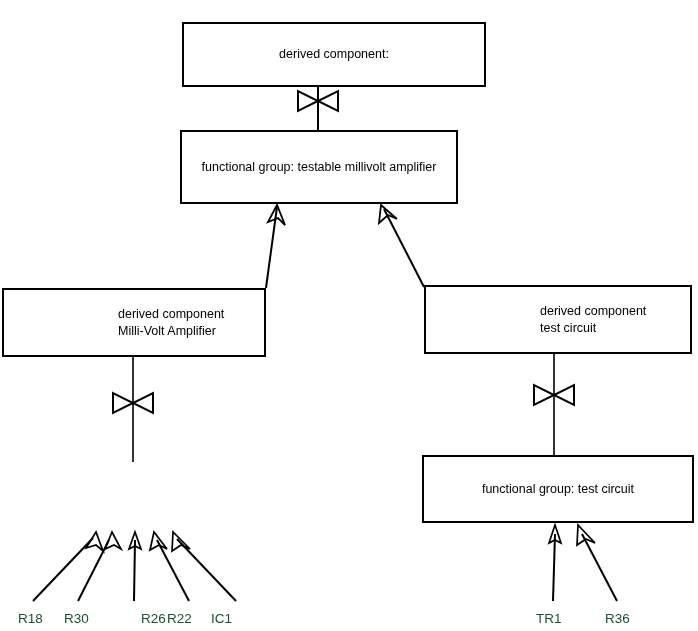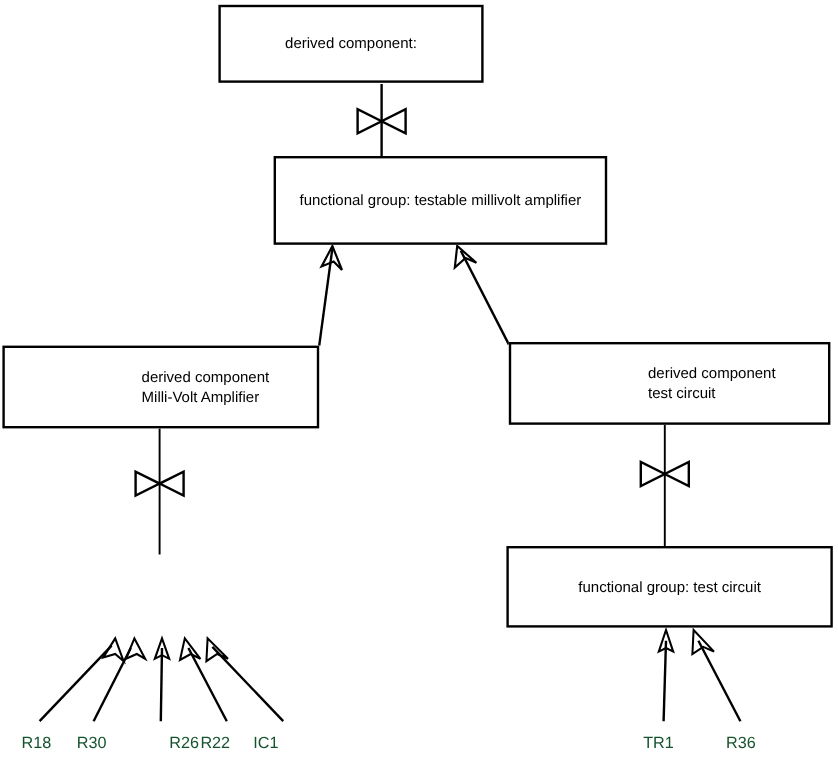--- a/index.html
+++ b/index.html
@@ -116,25 +116,25 @@
     <g>
       <line x1="553" y1="601" x2="555" y2="534" stroke="#000" stroke-width="2"></line>
       <path d="M 555 525 L 549 543 L 555 540 L 561 543 Z" fill="none" stroke="#000" stroke-width="1.7" stroke-linejoin="miter"></path>
     </g>
     <g>
       <line x1="617" y1="601" x2="582" y2="534" stroke="#000" stroke-width="2"></line>
       <path d="M 578 525 L 577 545 L 586 539 L 595 543 Z" fill="none" stroke="#000" stroke-width="1.7" stroke-linejoin="miter"></path>
     </g>
   </svg>
 
-  <div class="node-box" style="left:182px; top:4px; width:221px; height:65px;">
+  <div class="node-box" style="left:182px; top:22px; width:304px; height:65px;">
     <div class="node-text center-al"><span>derived component:</span><br></div>
   </div>
 
-  <div class="node-box" style="left:180px; top:130px; width:278px; height:74px;margin-left:48px;">
+  <div class="node-box" style="left:180px; top:130px; width:278px; height:74px;">
     <div class="node-text center-al"><span>functional group: testable millivolt amplifier</span></div>
   </div>
 
   <div class="node-box" style="left:2px; top:288px; width:264px; height:69px; justify-content:flex-start; padding-left:66px;">
     <div class="node-text left-al"><span>derived component</span><br><span>Milli-Volt Amplifier</span></div>
   </div>
 
   <div class="node-box" style="left:424px; top:285px; width:268px; height:69px; justify-content:flex-start; padding-left:66px;">
     <div class="node-text left-al"><span>derived component</span><br><span>test circuit</span></div>
   </div>

